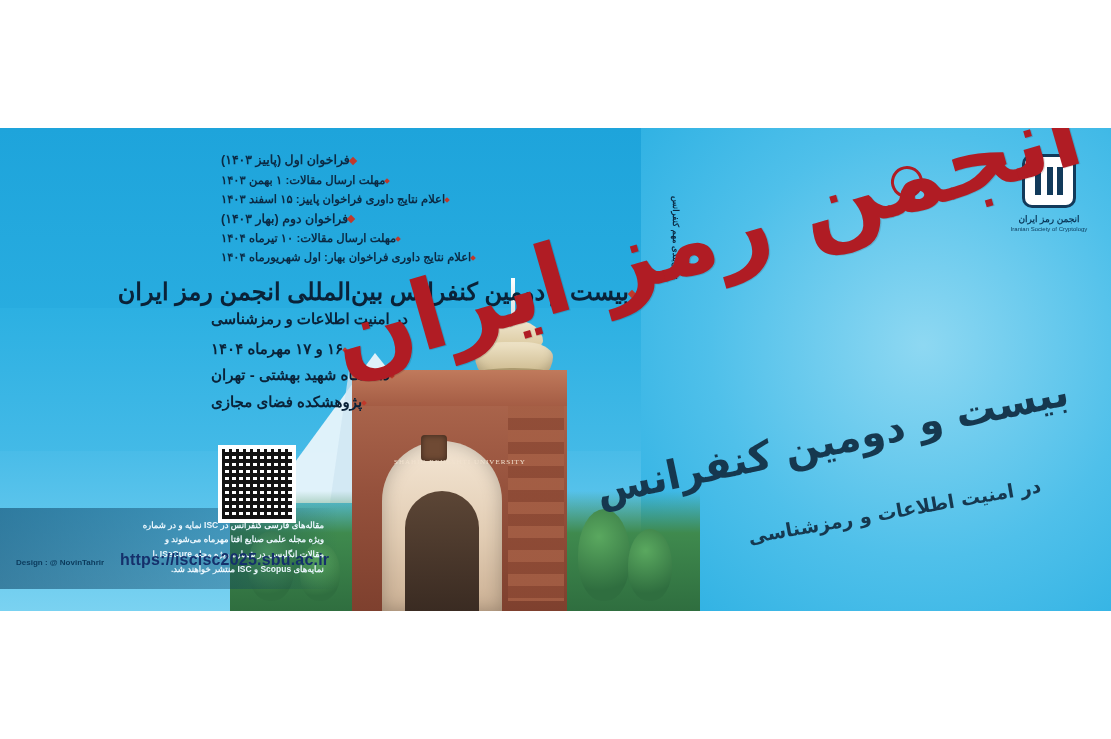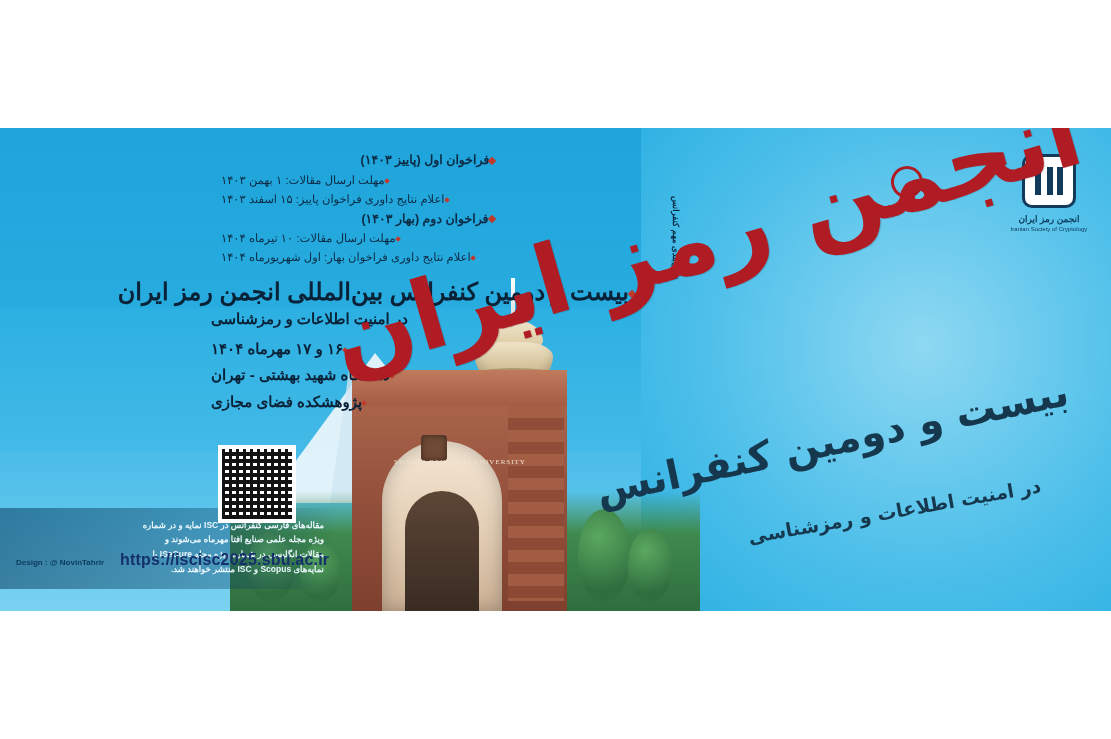--- a/index.html
+++ b/index.html
@@ -170,27 +170,26 @@
     color: #0e2f4a;
   }
 
   .callout-list { margin: 0; padding: 0; list-style: none; }
   .callout-list li {
     font-size: 11.5px;
     line-height: 1.65;
     color: #0b2a44;
     text-align: left;
     white-space: nowrap;
-    font-weight: normal;
+    font-weight: bold;
   }
   .callout-list li.head {
     font-size: 12.5px;
     font-weight: bold;
     color: #0b2a44;
-    text-align: center;
   }
 
   .vertical-note {
     position: absolute;
     right: 430px;
     top: 22px;
     writing-mode: vertical-rl;
     font-size: 8.5px;
     color: #0b2a44;
     letter-spacing: .5px;

